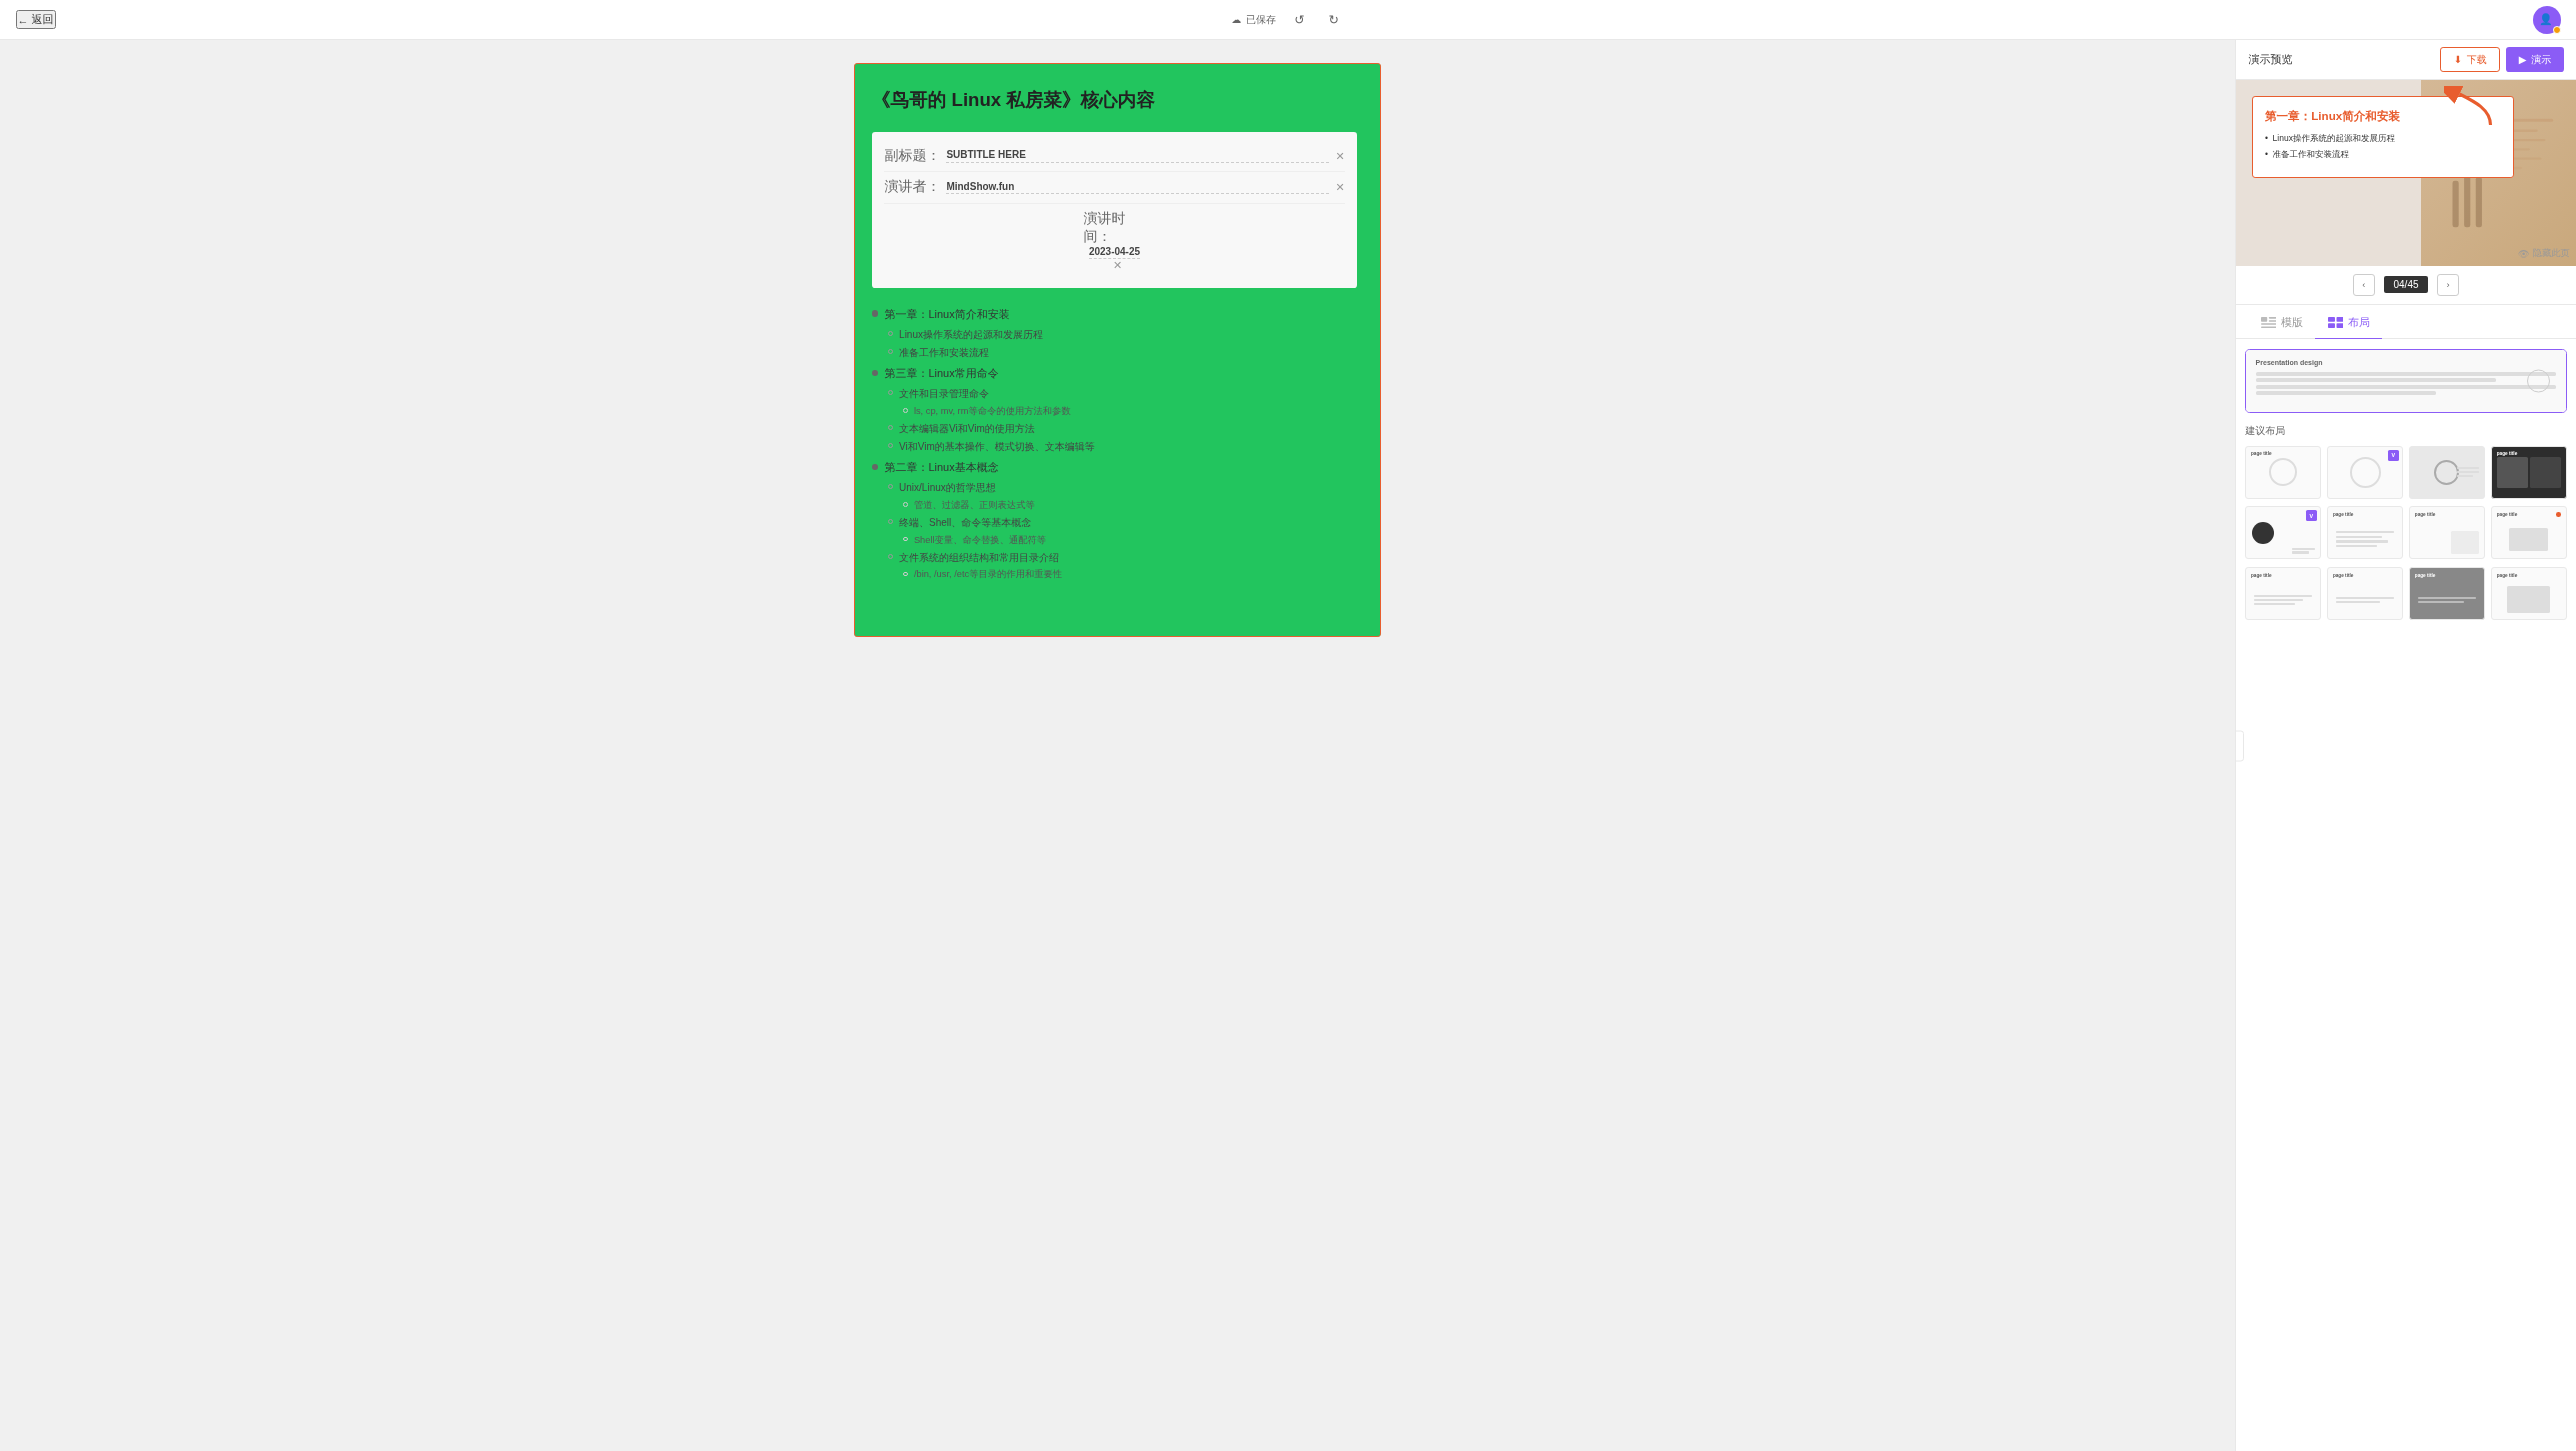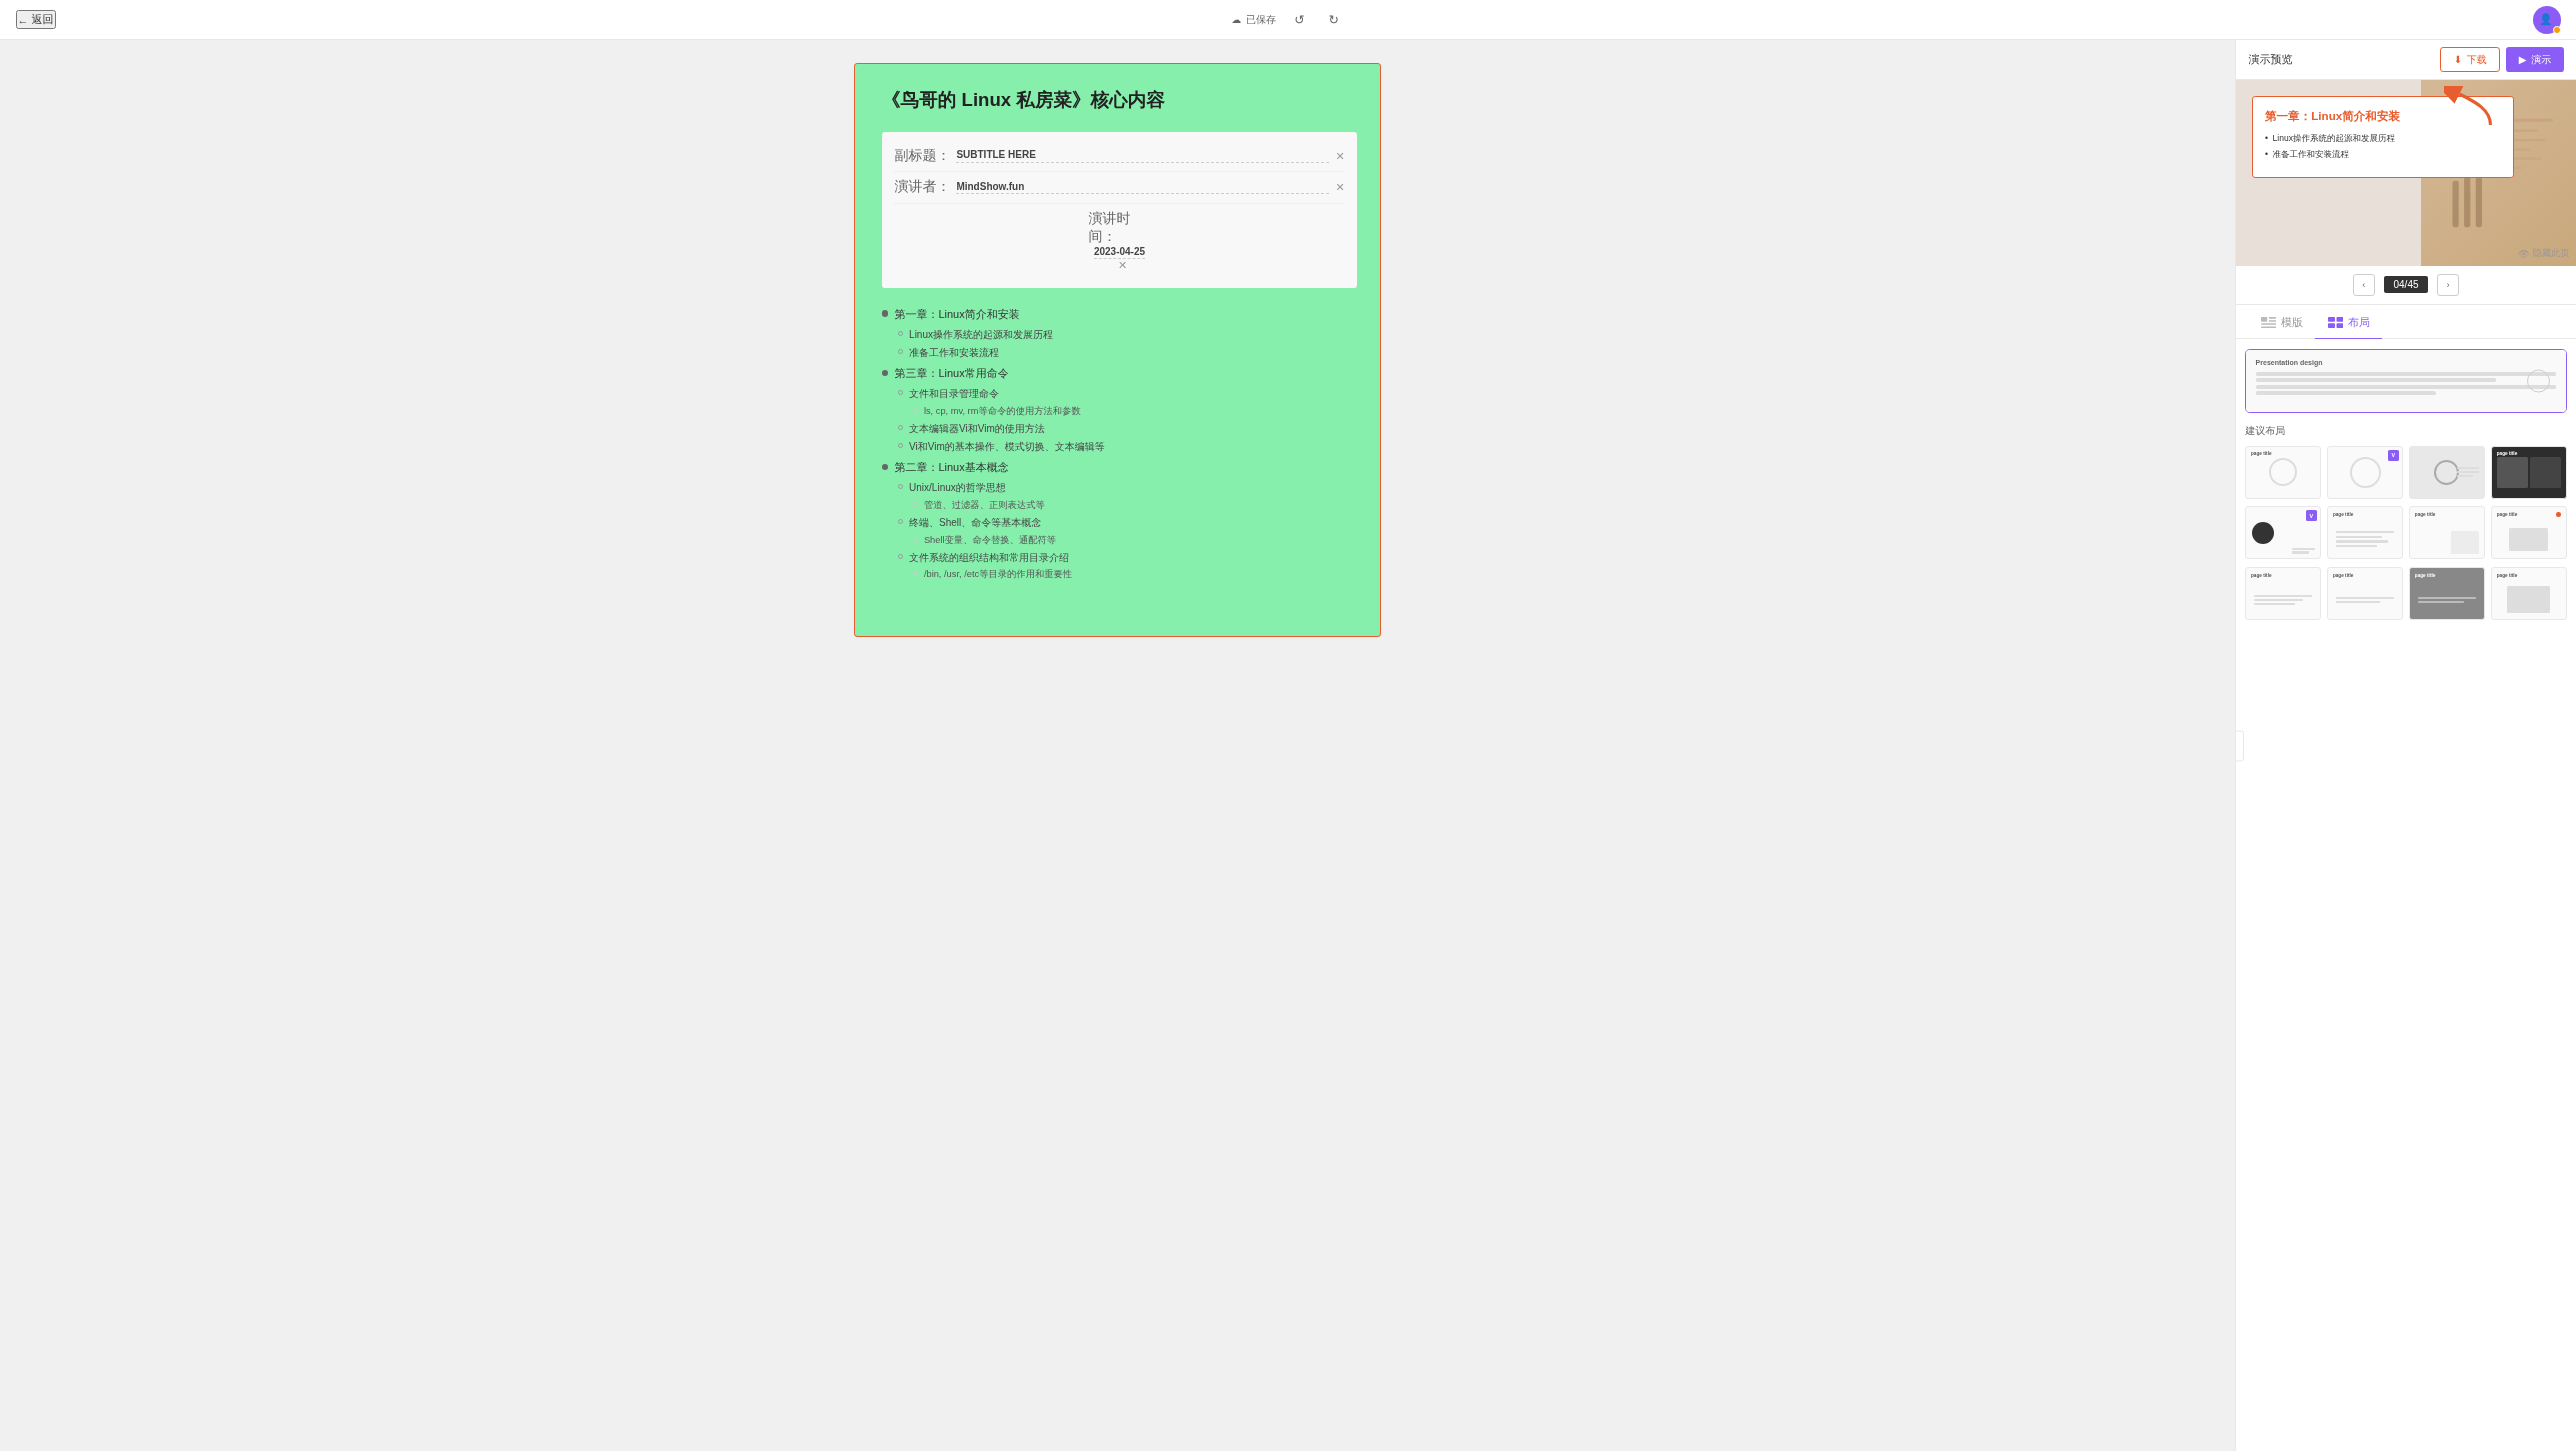--- a/index.html
+++ b/index.html
@@ -33,26 +33,26 @@
     .editor-area {
       flex: 1;
       background: #f0f0f0;
       overflow-y: auto;
       padding: 23px 31px;
       display: flex;
       flex-direction: column;
       align-items: center;
     }
     .slide-editor {
-      background: #86efac;
+      background: #22c55e;
       border: 1.6px solid #e85d2e;
       border-radius: 3.1px;
       width: 527px;
       min-height: 574px;
-      padding: 23px 23px 23px 27px;
+      padding: 23px 23px 23px 17px;
       position: relative;
     }
     .slide-title { font-size: 18.6px; font-weight: 600; color: #222; margin-bottom: 18.6px; }
     .meta-table { background: #f8f8f8; border-radius: 3.1px; padding: 9.3px 12.4px; margin-bottom: 18.6px; width: 100%; }
     .meta-row { display: flex; align-items: center; padding: 6.2px 0; border-bottom: 0.8px solid #eee; }
     .meta-row:last-child { border-bottom: none; flex-direction: column; }
     .meta-label { width: 62px; color: #666; font-size: 14px; flex-shrink: 0; }
     .meta-value { flex: 1; font-size: 10px; color: #444; border-bottom: 0.8px dashed #ccc; padding-bottom: 1.6px; font-weight: bold; }
     .meta-close { color: #999; cursor: pointer; font-size: 11px; margin-left: 6.2px; }
 

